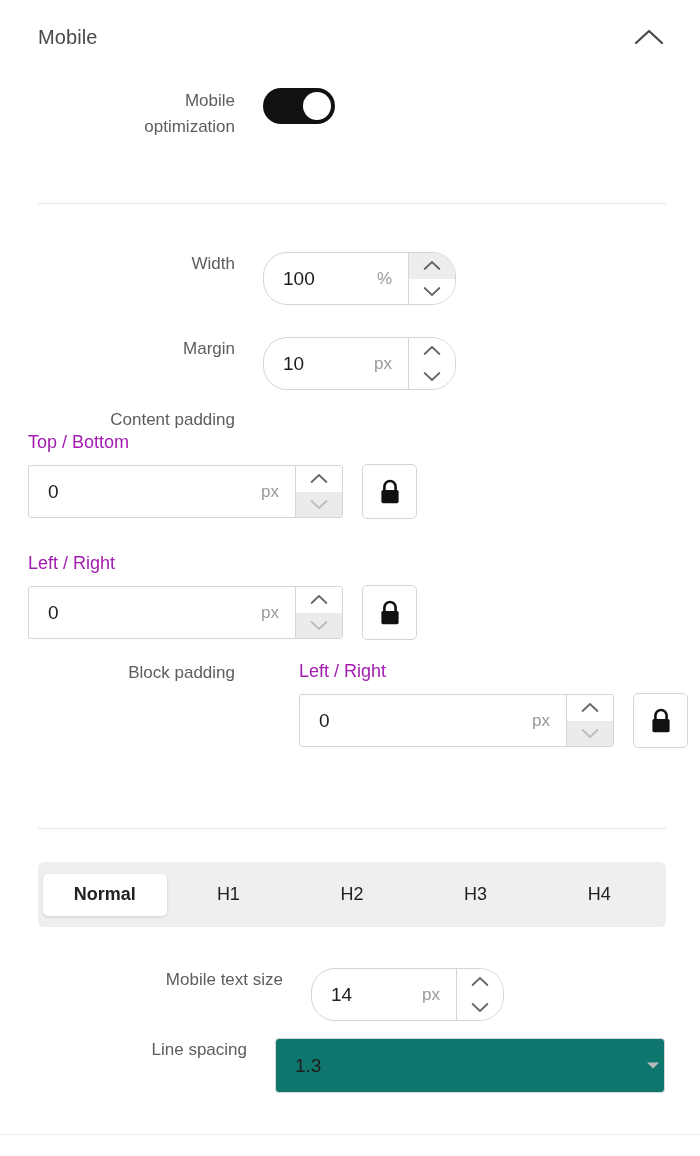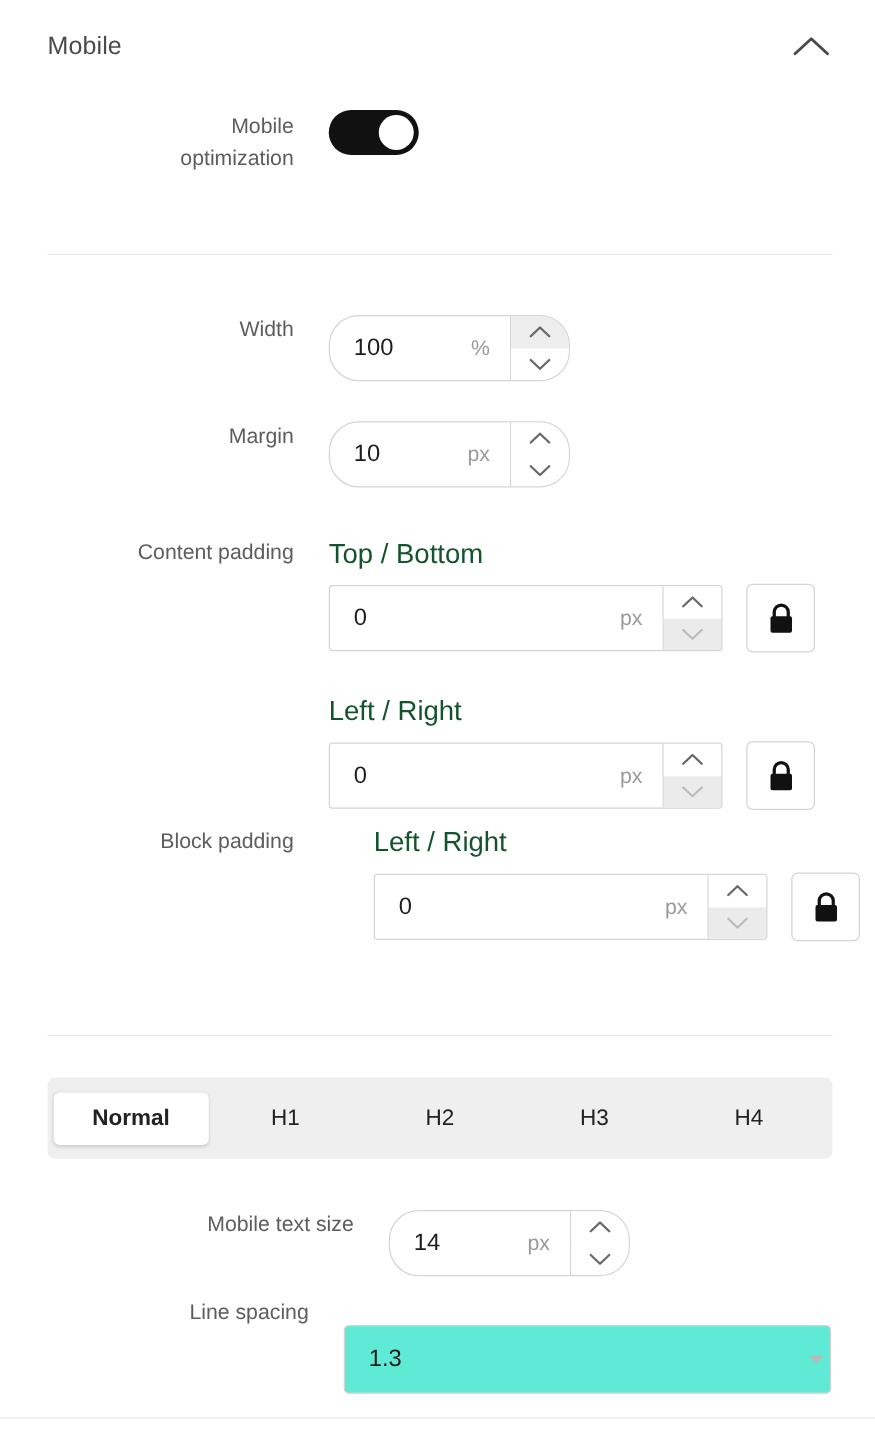--- a/index.html
+++ b/index.html
@@ -149,22 +149,22 @@
     justify-content: center;
     cursor: pointer;
     background: #ffffff;
   }
   .spin-btn.hovered { background: #ededed; }
   .spin-btn.disabled { background: #ebebeb; cursor: default; }
   .spin-btn svg { display: block; }
 
   
   .sub-label {
-    font-size: 22px;
-    color: #14532d;
+    font-size: 18px;
+    color: #a21caf;
     margin-bottom: 11px;
   }
   .padding-line {
     display: flex;
     align-items: center;
   }
   .lock-btn {
     width: 55px;
     height: 55px;
     margin-left: 19px;
@@ -208,27 +208,26 @@
     font-weight: bold;
     box-shadow: 0 1px 3px rgba(0,0,0,0.14);
   }
 
   
   .select-field {
     width: 390px;
     height: 55px;
     border: 1px solid #d5d5d5;
     border-radius: 4px;
-    background: #5eead4;
+    background: #0f766e;
     display: flex;
     align-items: center;
     justify-content: space-between;
     padding: 0 3px 0 19px;
     cursor: pointer;
-    margin-top: 22px;
   }
   .select-value {
     font-size: 19px;
     color: #1c1c1c;
   }
   .caret-down {
     width: 16px;
     height: 16px;
     display: flex;
     align-items: center;
@@ -304,21 +303,21 @@
           <div class="spin-btn">
             <svg width="18" height="11" viewBox="0 0 18 11">
                 <path d="M1.6 2 L9 9 L16.4 2" stroke="#676767" stroke-width="1.8" fill="none" stroke-linecap="round" stroke-linejoin="round"></path>
               </svg>
           </div>
         </div>
       </div>
     </div>
   </div>
 
-  <div class="row" style="top:430px; left:0;">
+  <div class="row" style="top:408px; left:0;flex-direction:column;">
     <div class="row-label">Content padding</div>
     <div class="row-control">
 
       <div class="sub-label">Top / Bottom</div>
       <div class="padding-line">
         <div class="num-field wide">
           <div class="num-input-area">
             <span class="num-value">0</span>
             <span class="num-unit">px</span>
           </div>

